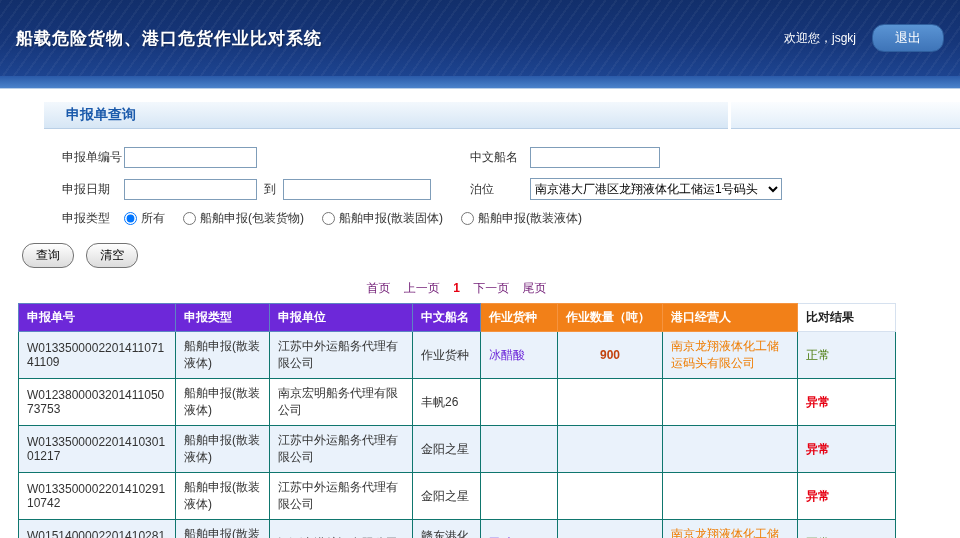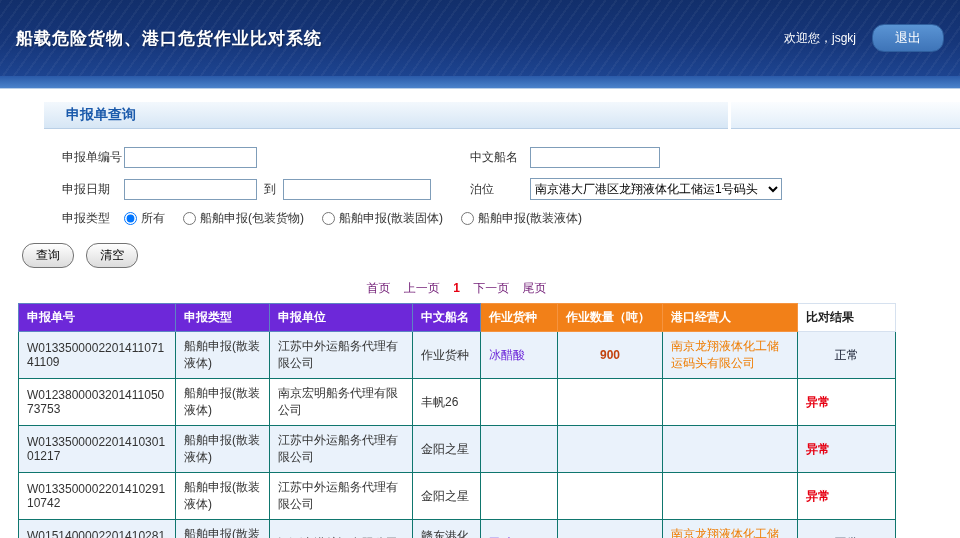--- a/index.html
+++ b/index.html
@@ -112,21 +112,21 @@
   .results th.h-plain  { background: #fff; color: #222; }
   .results td {
     padding: 6px 8px; border: 1px solid #0f766e;
     height: 32px; vertical-align: middle; word-break: break-all;
   }
   .results tbody tr:nth-child(odd)  { background: #eaf2fb; }
   .results tbody tr:nth-child(even) { background: #ffffff; }
   td.c-orange { color: #ef7c00; }
   td.c-cargo  { color: #6d28d9; font-weight: normal; }
   td.c-qty    { color: #c2410c; font-weight: bold; text-align: center; }
-  td.c-result.normal   { color: #0f172a; text-align: center; }
+  td.c-result.normal   { color: #4d7c0f; }
   td.c-result.abnormal { color: #e60012; font-weight: bold; }
 
   col.w0 { width: 157px; } col.w1 { width: 94px; }  col.w2 { width: 143px; }
   col.w3 { width: 68px; }  col.w4 { width: 77px; }  col.w5 { width: 105px; }
   col.w6 { width: 135px; } col.w7 { width: 98px; }
 </style>
 </head>
 <body>
 
 <div class="app-header">

